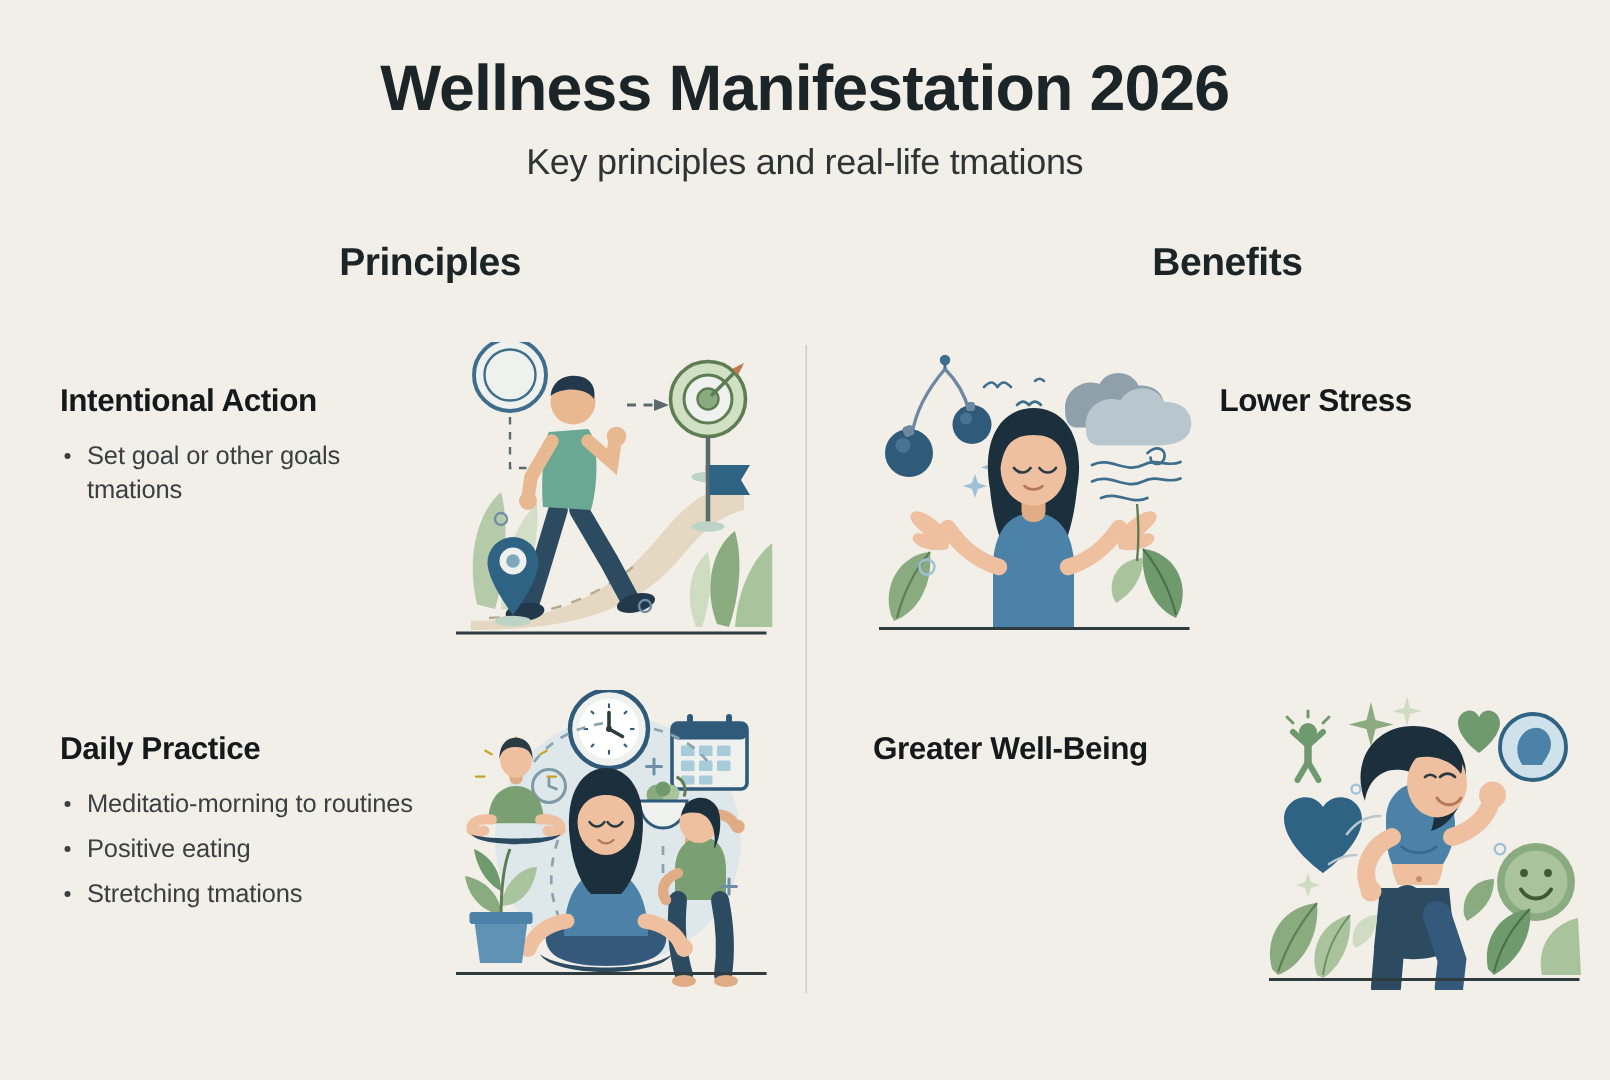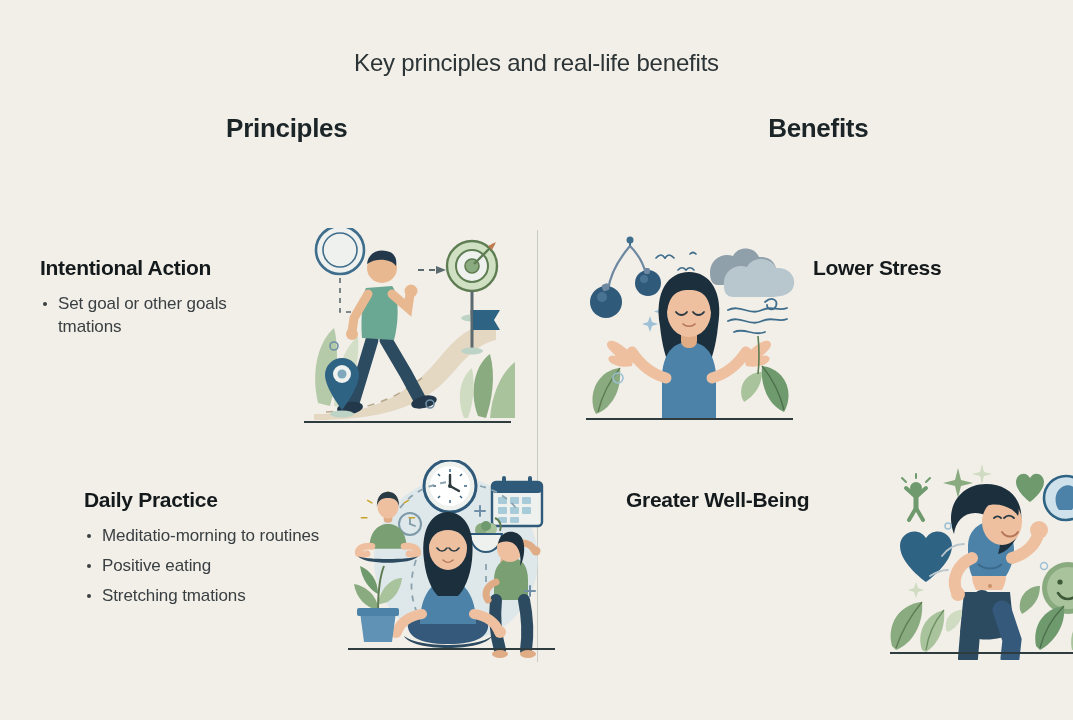--- a/index.html
+++ b/index.html
@@ -67,21 +67,21 @@
     width: 1073px;
     height: 452px;
   }
 
   .cell {
     position: absolute;
     display: flex;
     align-items: flex-start;
   }
   .cell.r1 { top: 0px; height: 215px; }
-  .cell.r2 { top: 232px; height: 215px; margin-left: 44px; }
+  .cell.r2 { top: 232px; height: 215px; }
   .cell.c1 { left: 40px;  width: 485px; }
   .cell.c2 { left: 582px; width: 500px; }
 
   .cell.textfirst .txt { order: 1; }
   .cell.textfirst .art { order: 2; }
   .cell.artfirst  .art { order: 1; }
   .cell.artfirst  .txt { order: 2; }
 
   .txt { width: 252px; padding-top: 28px; }
   .cell.c2.textfirst .txt { width: 250px; }
@@ -128,21 +128,22 @@
   .cell.r2.c2 .art { margin-left: 10px; }
 
   .art svg { display: block; width: 100%; height: 100%; }
 </style>
 </head>
 <body>
 
 <div class="page">
 
   <div class="header">
-    <div class="subtitle">Key principles and real-life benefits</div>
+    <div class="title">Wellness Manifestation 2026</div>
+    <div class="subtitle">Key principles and real-life tmations</div>
   </div>
 
   <div class="col-headers">
     <div class="col-head left">Principles</div>
     <div class="col-head right">Benefits</div>
   </div>
 
   <div class="divider"></div>
 
   <div class="grid">

